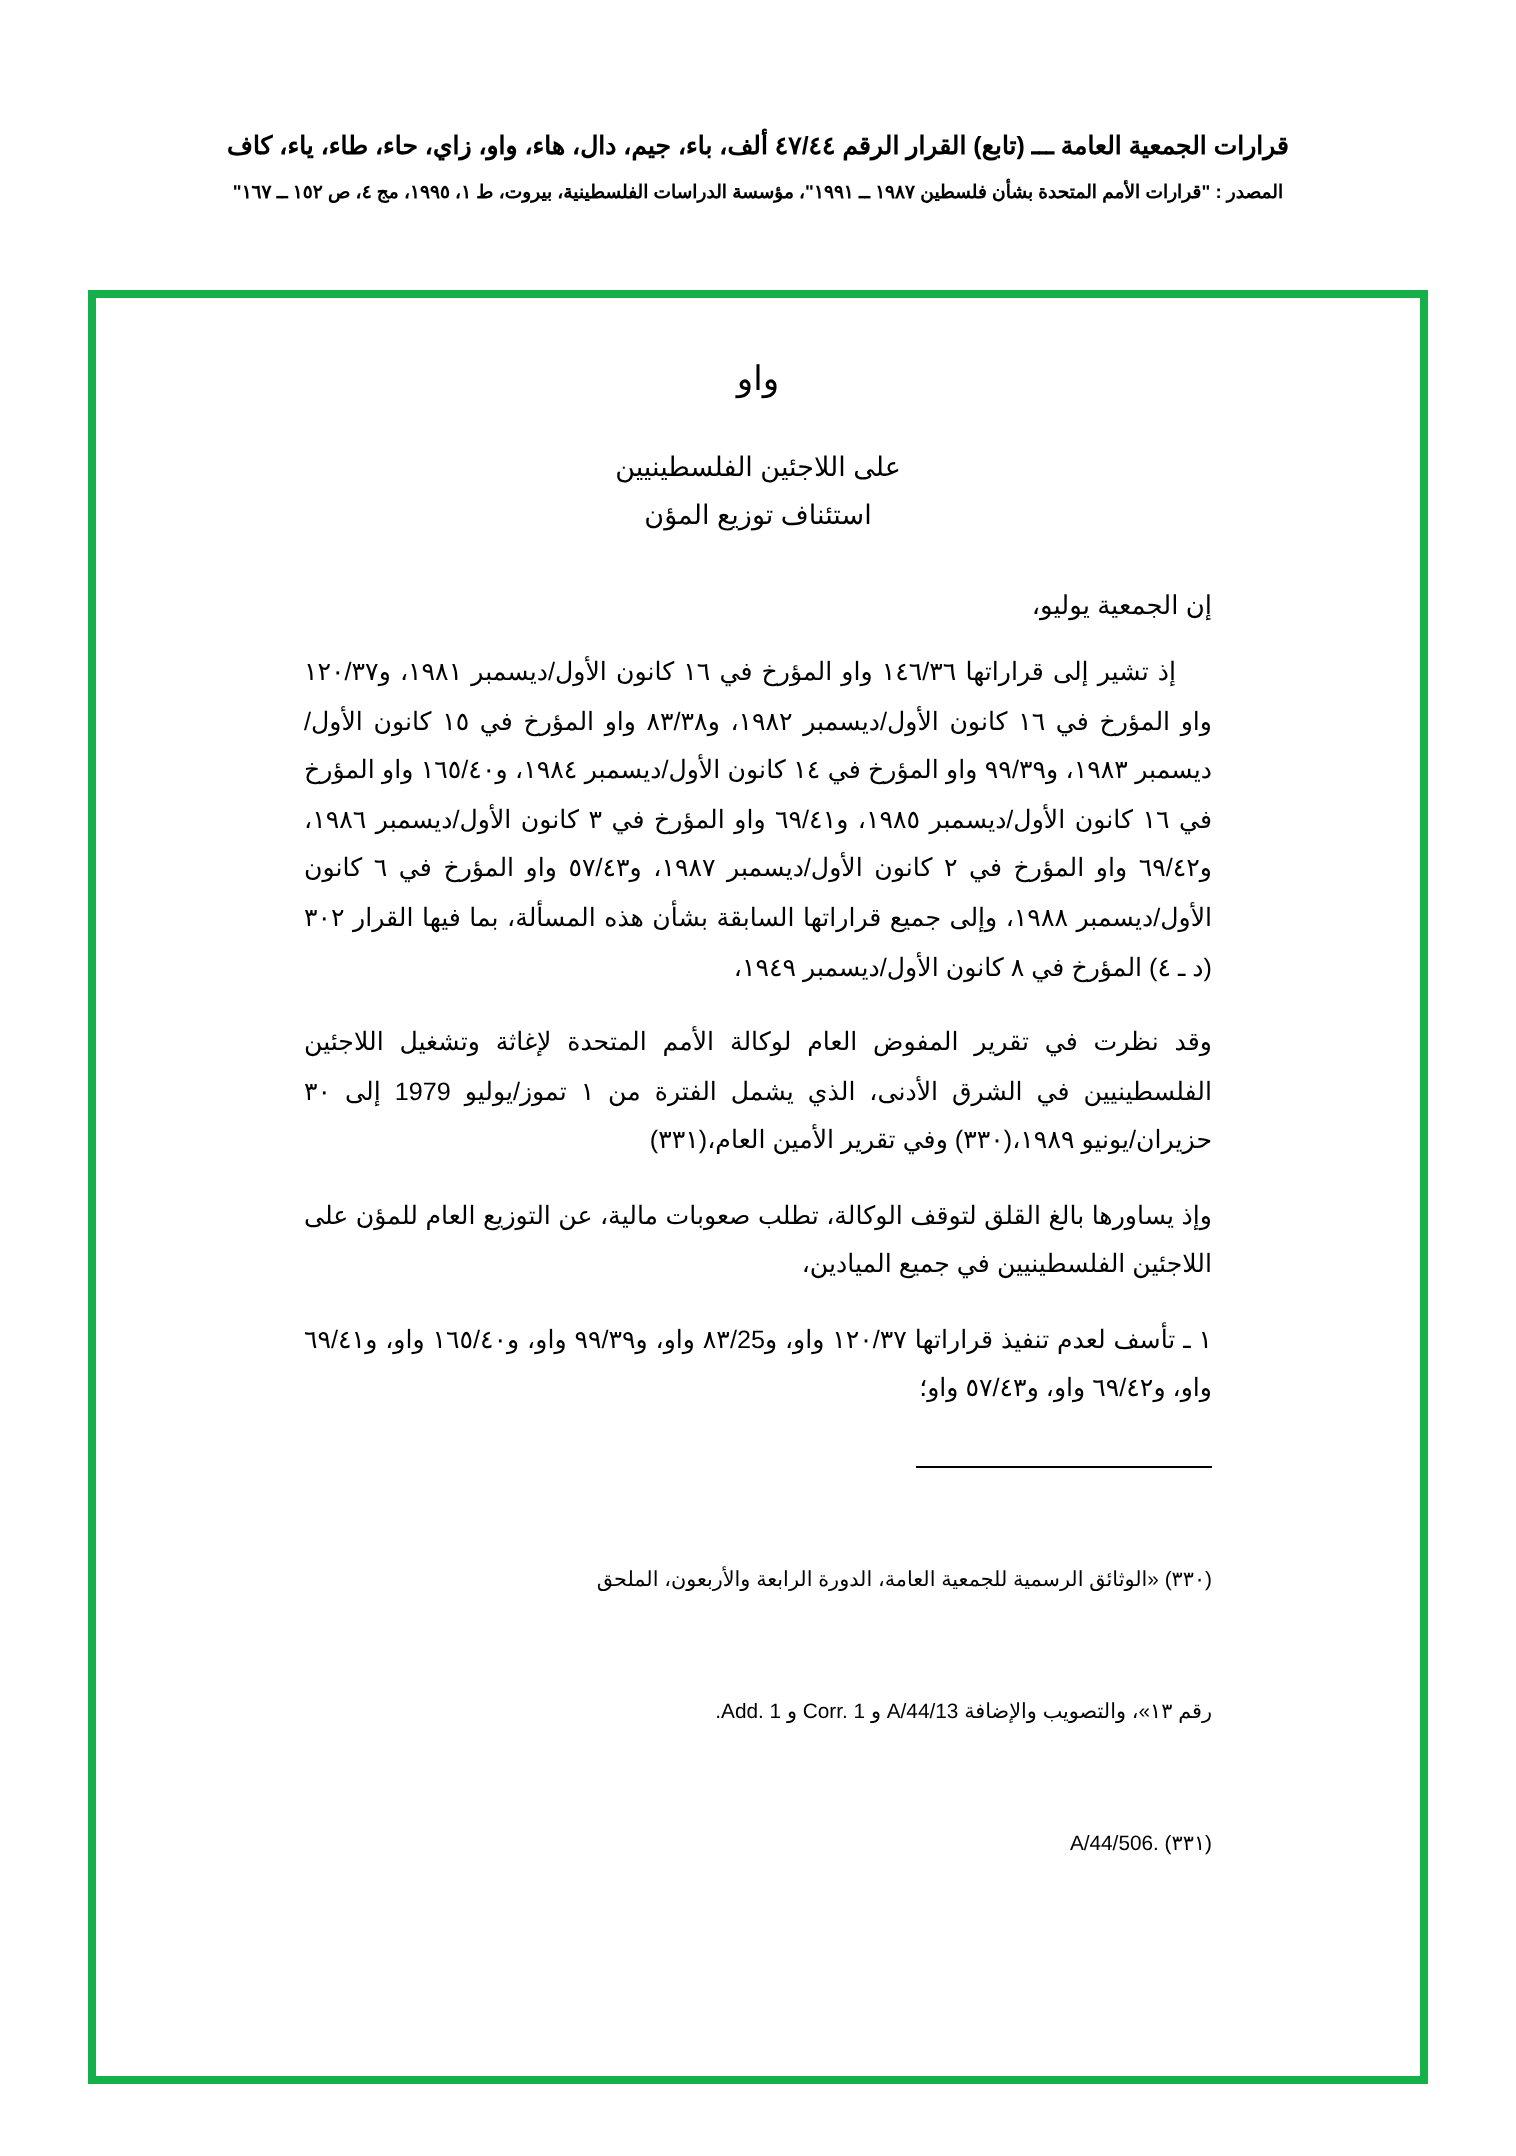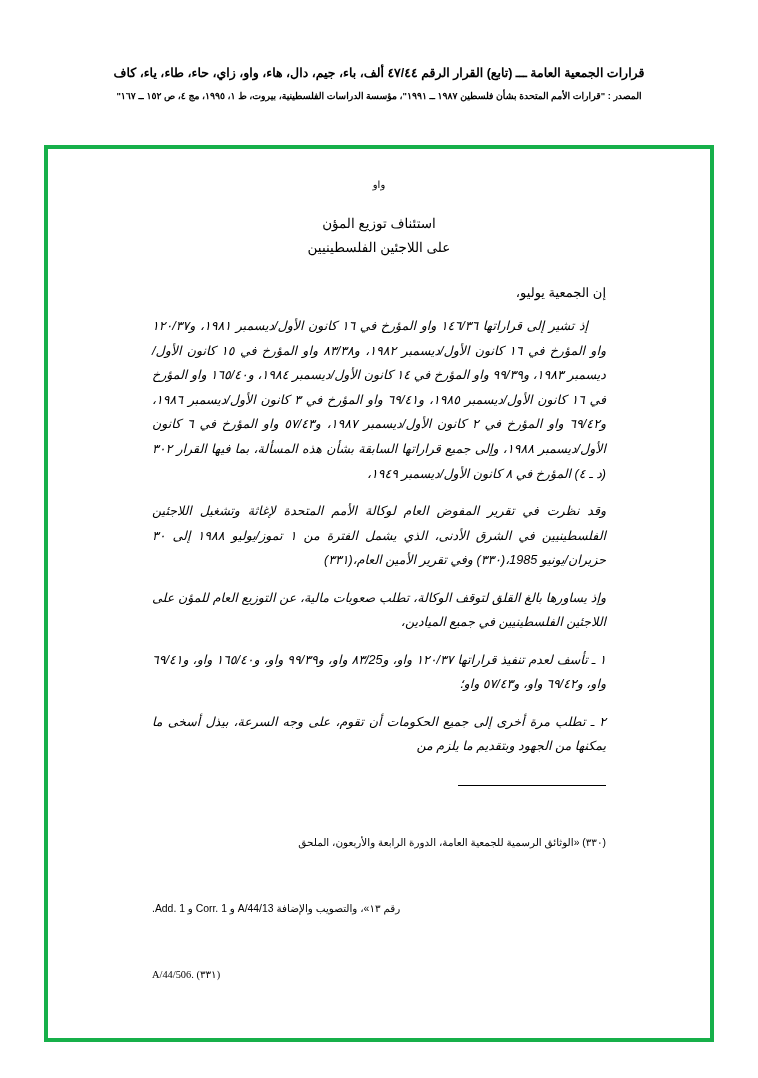--- a/index.html
+++ b/index.html
@@ -63,21 +63,21 @@
     top: 30px;
     left: 0;
     right: 0;
     padding: 0 104px;
     direction: rtl;
     text-align: right;
   }
 
   .letter-mark {
     text-align: center;
-    font-size: 10px;
+    font-size: 17px;
     margin-bottom: 22px;
   }
   .res-title {
     text-align: center;
     font-size: 13.5px;
     line-height: 1.75;
     margin-bottom: 26px;
   }
   .res-title div { white-space: nowrap; }
 
@@ -86,40 +86,39 @@
     margin-bottom: 14px;
   }
 
   p.para {
     font-size: 12.6px;
     line-height: 1.95;
     margin: 0 0 13px 0;
     text-align: justify;
     text-justify: inter-word;
     text-align-last: right;
-    font-style: italic;
   }
   p.para.indent { text-indent: 18px; }
 
   
   .fn-rule {
     margin: 26px 0 7px auto;
     width: 148px;
     height: 1px;
     background: #000;
   }
   .footnotes {
     font-size: 10.4px;
     line-height: 1.72;
     direction: rtl;
     text-align: right;
   }
   .footnotes .fn-line { white-space: nowrap; margin-top: 48px; }
-  .fn-center { text-align: left; }
-  .ltr { direction: ltr; unicode-bidi: embed; font-family: Liberation Serif, serif; }
+  .fn-center { text-align: right; }
+  .ltr { direction: ltr; unicode-bidi: embed; }
 
   
   .page-number {
     position: absolute;
     top: 1056px;
     left: 0;
     right: 0;
     text-align: center;
     font-size: 12px;
   }
@@ -133,31 +132,30 @@
     <div class="header-title">قرارات الجمعية العامة ـــ (تابع) القرار الرقم ٤٧/٤٤ ألف، باء، جيم، دال، هاء، واو، زاي، حاء، طاء، ياء، كاف</div>
     <div class="header-source">المصدر : "قرارات الأمم المتحدة بشأن فلسطين ١٩٨٧ ــ ١٩٩١"، مؤسسة الدراسات الفلسطينية، بيروت، ط ١، ١٩٩٥، مج ٤، ص ١٥٢ ــ ١٦٧"</div>
   </div>
 
   <div class="frame">
     <div class="content">
 
       <div class="letter-mark">واو</div>
 
       <div class="res-title">
+        <div>على اللاجئين الفلسطينيين</div>
         <div>استئناف توزيع المؤن</div>
-        <div>على اللاجئين الفلسطينيين</div>
       </div>
 
       <div class="preamble-lead">إن الجمعية يوليو،</div>
 
       <p class="para indent">إذ تشير إلى قراراتها ١٤٦/٣٦ واو المؤرخ في ١٦ كانون الأول/ديسمبر ١٩٨١، و١٢٠/٣٧ واو المؤرخ في ١٦ كانون الأول/ديسمبر ١٩٨٢، و٨٣/٣٨ واو المؤرخ في ١٥ كانون الأول/ديسمبر ١٩٨٣، و٩٩/٣٩ واو المؤرخ في ١٤ كانون الأول/ديسمبر ١٩٨٤، و١٦٥/٤٠ واو المؤرخ في ١٦ كانون الأول/ديسمبر ١٩٨٥، و٦٩/٤١ واو المؤرخ في ٣ كانون الأول/ديسمبر ١٩٨٦، و٦٩/٤٢ واو المؤرخ في ٢ كانون الأول/ديسمبر ١٩٨٧، و٥٧/٤٣ واو المؤرخ في ٦ كانون الأول/ديسمبر ١٩٨٨، وإلى جميع قراراتها السابقة بشأن هذه المسألة، بما فيها القرار ٣٠٢ (د ـ ٤) المؤرخ في ٨ كانون الأول/ديسمبر ١٩٤٩،</p>
-      <p class="para">وقد نظرت في تقرير المفوض العام لوكالة الأمم المتحدة لإغاثة وتشغيل اللاجئين الفلسطينيين في الشرق الأدنى، الذي يشمل الفترة من ١ تموز/يوليو ١٩٨٨ إلى ٣٠ حزيران/يونيو 1985،(٣٣٠) وفي تقرير الأمين العام،(٣٣١)</p>
+      <p class="para">وقد نظرت في تقرير المفوض العام لوكالة الأمم المتحدة لإغاثة وتشغيل اللاجئين الفلسطينيين في الشرق الأدنى، الذي يشمل الفترة من ١ تموز/يوليو 1979 إلى ٣٠ حزيران/يونيو ١٩٨٩،(٣٣٠) وفي تقرير الأمين العام،(٣٣١)</p>
       <p class="para">وإذ يساورها بالغ القلق لتوقف الوكالة، تطلب صعوبات مالية، عن التوزيع العام للمؤن على اللاجئين الفلسطينيين في جميع الميادين،</p>
       <p class="para">١ ـ تأسف لعدم تنفيذ قراراتها ١٢٠/٣٧ واو، و٨٣/25 واو، و٩٩/٣٩ واو، و١٦٥/٤٠ واو، و٦٩/٤١ واو، و٦٩/٤٢ واو، و٥٧/٤٣ واو؛</p>
-      <p class="para">٢ ـ تطلب مرة أخرى إلى جميع الحكومات أن تقوم، على وجه السرعة، بيذل أسخى ما يمكنها من الجهود وبتقديم ما يلزم من</p>
 
       <div class="fn-rule"></div>
       <div class="footnotes">
         <div class="fn-line">(٣٣٠) «الوثائق الرسمية للجمعية العامة، الدورة الرابعة والأربعون، الملحق</div>
         <div class="fn-line fn-center">رقم ١٣»، والتصويب والإضافة A/44/13 و Corr. 1 و Add. 1.</div>
         <div class="fn-line fn-center ltr">A/44/506.  (٣٣١)</div>
       </div>
 
     </div>
   </div>

